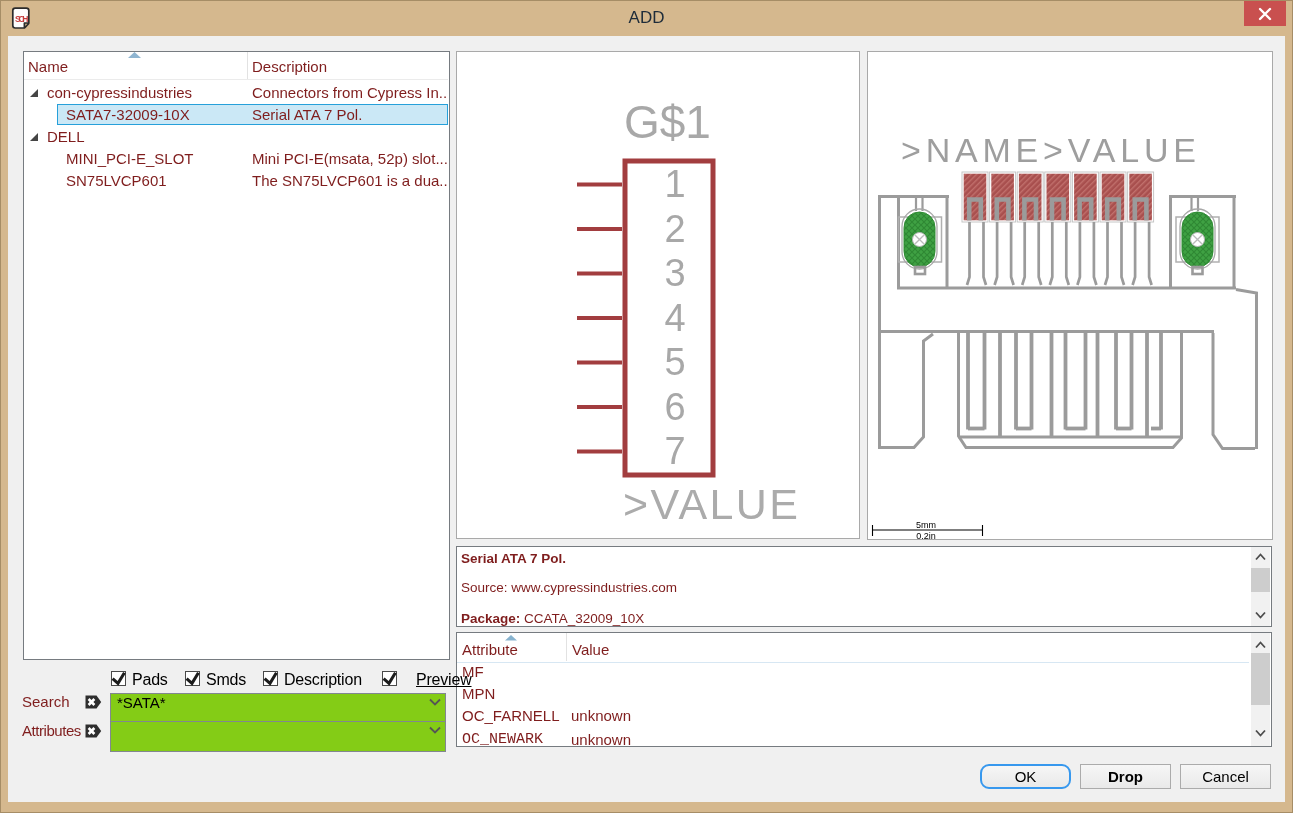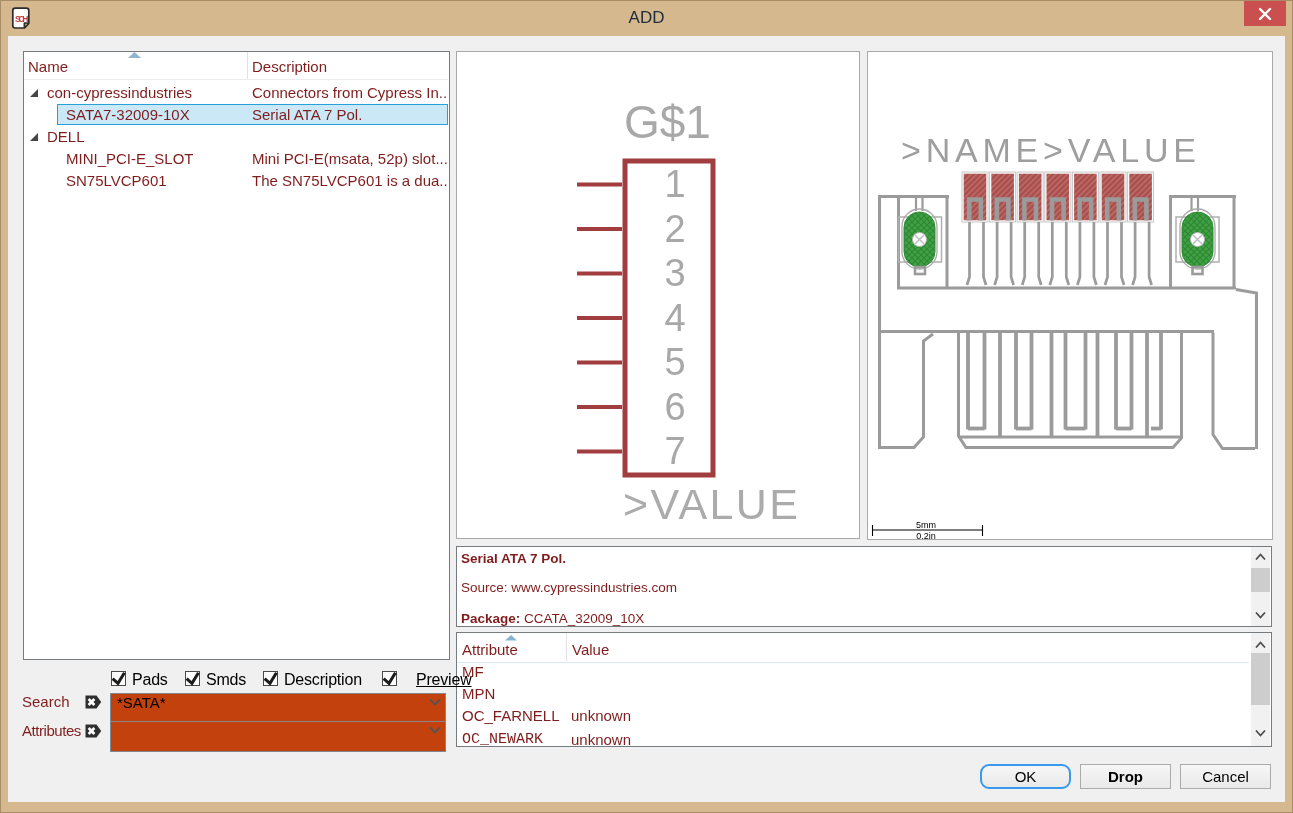--- a/index.html
+++ b/index.html
@@ -33,21 +33,21 @@
   
   .descpanel { left:456px; top:546px; width:816px; height:81px;
     background:#fff; border:1px solid #767b80; }
   .attrpanel { left:456px; top:632px; width:816px; height:115px;
     background:#fff; border:1px solid #767b80; }
 
   .btn { position:absolute; width:91px; height:25px; background:linear-gradient(#f6f6f6,#e9e9e9);
     border:1px solid #ababab; font-size:15px; color:#000; text-align:center; line-height:23px; }
   .btn.ok { border:2px solid #3798ee; line-height:21px; }
 
-  .combo { position:absolute; left:110px; width:336px; height:31px; background:#c2410c;
+  .combo { position:absolute; left:110px; width:336px; height:31px; background:#84cc16;
     border:1px solid #828790; font-size:15px; line-height:18px; padding-left:6px; color:#000; }
 
   .cb { position:absolute; width:15px; height:15px; background:#fff; border:1.2px solid #494949; }
   .cbl { position:absolute; font-size:16px; letter-spacing:-0.2px; color:#000000; line-height:15px; }
 
   svg { position:absolute; overflow:visible; z-index:3; }
 </style>
 </head>
 <body>
 <div class="abs content"></div>

